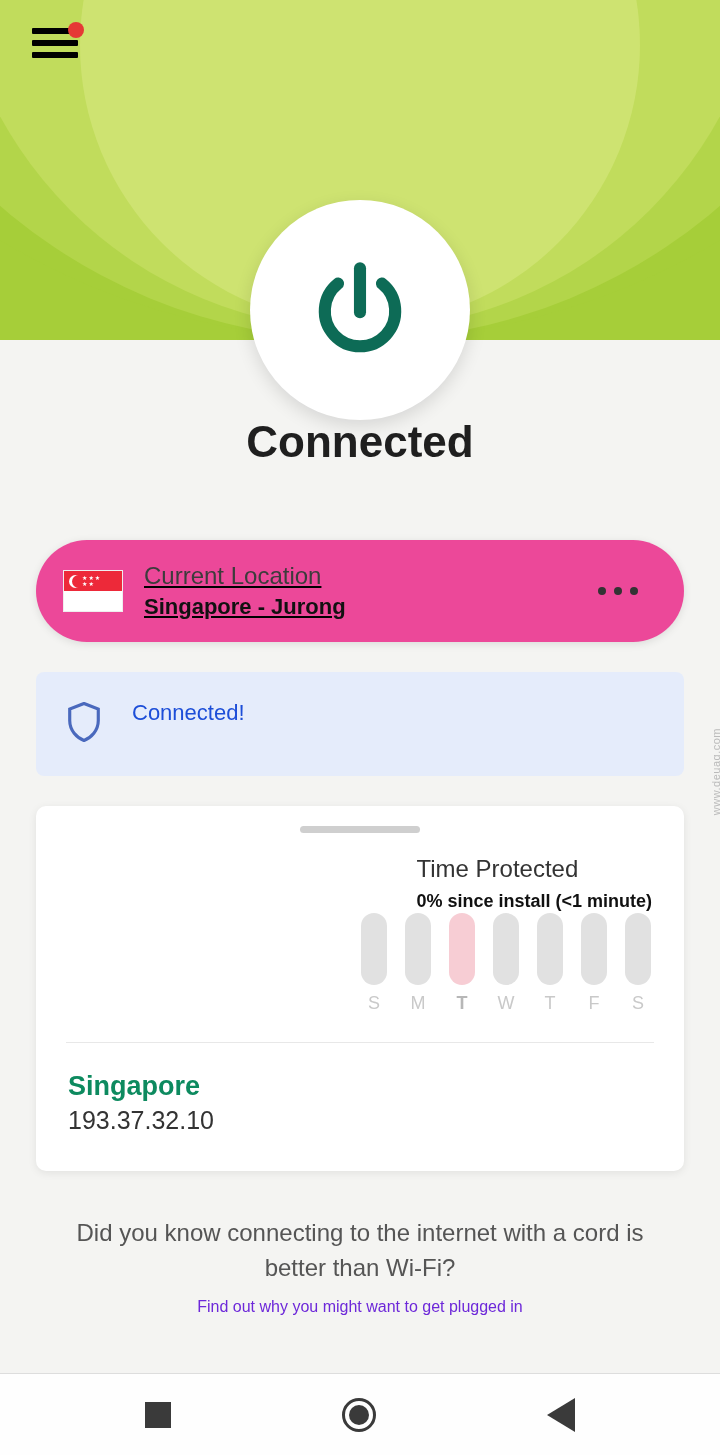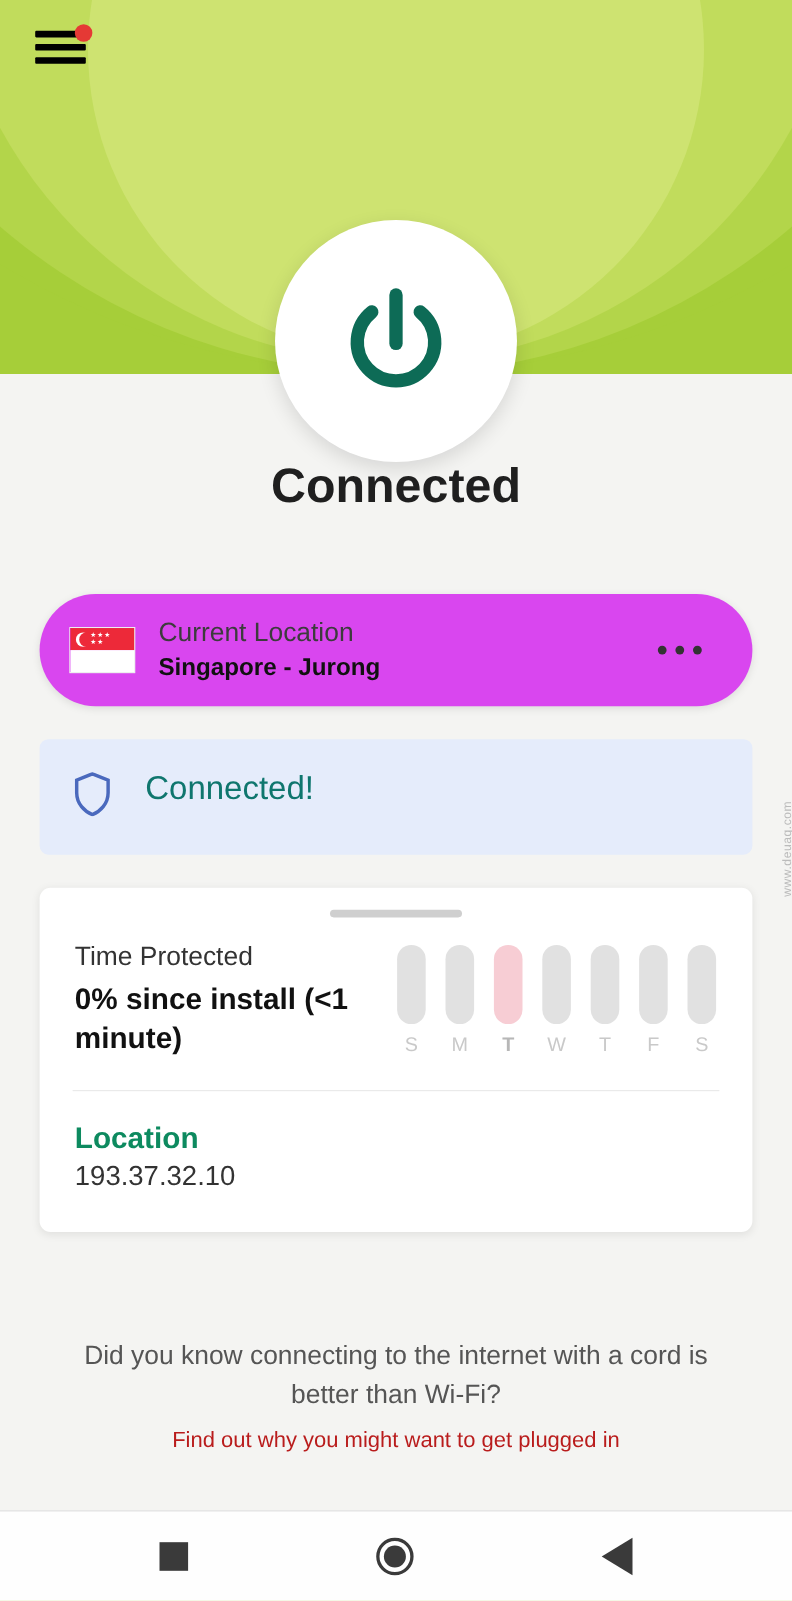--- a/index.html
+++ b/index.html
@@ -24,63 +24,63 @@
   .power-wrap { position: absolute; top: 200px; left: 50%; transform: translateX(-50%); width: 220px; height: 220px; background: #fff; border-radius: 50%; box-shadow: 0 6px 18px rgba(0,0,0,0.12); display: flex; align-items: center; justify-content: center; cursor: pointer; }
   .power-wrap svg { width: 110px; height: 110px; }
 
   
   .status-label { position: absolute; top: 417px; width: 100%; text-align: center; font-size: 44px; font-weight: 700; color: #1f1f1f; }
 
   
   .content { position: absolute; top: 540px; left: 0; right: 0; padding: 0 36px; }
 
   
-  .loc-card { background: #d946ef; border-radius: 60px; padding: 22px 36px 22px 28px; display: flex; align-items: center; box-shadow: 0 2px 8px rgba(0,0,0,0.10); cursor: pointer; }
+  .loc-card { background: #ec4899; border-radius: 60px; padding: 22px 36px 22px 28px; display: flex; align-items: center; box-shadow: 0 2px 8px rgba(0,0,0,0.10); cursor: pointer; text-decoration: underline; }
   .flag { width: 58px; height: 40px; margin-right: 22px; position: relative; box-shadow: 0 0 0 1px #eee; }
   .flag .top { position:absolute; top:0; left:0; right:0; height:50%; background:#ED2939; }
   .flag .bot { position:absolute; bottom:0; left:0; right:0; height:50%; background:#fff; }
   .flag .cres { position:absolute; top:4px; left:5px; width:13px; height:13px; border-radius:50%; background:#fff; }
   .flag .cres2 { position:absolute; top:4px; left:8px; width:13px; height:13px; border-radius:50%; background:#ED2939; }
   .flag .stars { position:absolute; top:4px; left:18px; color:#fff; font-size:6px; line-height:6px; letter-spacing:1px; }
   .loc-text { flex: 1; }
   .loc-label { font-size: 24px; color: #3c3c3c; margin-bottom: 4px; }
   .loc-value { font-size: 22px; font-weight: 700; color: #111; }
   .dots { display: flex; gap: 8px; padding: 10px; }
   .dots span { width: 8px; height: 8px; background: #333; border-radius: 50%; }
 
   
   .banner { margin-top: 30px; background: #e5ecfb; border-radius: 8px; padding: 28px 30px 30px 30px; display: flex; }
   .banner-icon { width: 40px; margin-right: 26px; margin-top: 2px; }
   .banner-icon svg { width: 36px; height: 40px; }
-  .banner-title { font-size: 30px; color: #0f766e; margin-bottom: 10px; }
+  .banner-title { font-size: 22px; color: #1d4ed8; margin-bottom: 10px; }
   .banner-sub { font-size: 26px; color: #4a69bd; }
 
   
   .stats { margin-top: 30px; background: #fff; border-radius: 10px; box-shadow: 0 2px 8px rgba(0,0,0,0.08); padding: 20px 32px 36px 32px; }
   .drag-handle { width: 120px; height: 7px; background: #cfcfcf; border-radius: 4px; margin: 0 auto 22px auto; }
-  .stats-row { display: flex; justify-content: space-between; align-items: center; }
+  .stats-row { display: flex; justify-content: space-between; align-items: flex-end; flex-direction: column; }
   .stats-left { flex: 1; }
   .stats-label { font-size: 24px; color: #333; margin-bottom: 6px; }
-  .stats-value { font-size: 27px; font-weight: 700; color: #111; line-height: 1.35; }
+  .stats-value { font-size: 18px; font-weight: 700; color: #111; line-height: 1.35; }
   .week { display: flex; gap: 16px; align-items: flex-end; }
   .day { display: flex; flex-direction: column; align-items: center; width: 28px; }
   .day .bar { width: 26px; height: 72px; background: #e1e1e1; border-radius: 13px; }
   .day .bar.hl { background: #f7cdd4; }
   .day .lbl { font-size: 18px; color: #c9c9c9; margin-top: 8px; }
   .day .lbl.hl { color: #b7b7b7; font-weight: 600; }
   .divider { height: 1px; background: #e8e8e8; margin: 28px -2px; }
   .ip-row { display: flex; justify-content: space-between; align-items: flex-start; }
   .ip-left { flex: 1; padding-right: 18px; }
   .ip-country { font-size: 27px; font-weight: 700; color: #0d8a5f; }
   .ip-addr { font-size: 25px; color: #333; margin-top: 4px; }
 
   
   .tip { position: absolute; top: 1216px; left: 0; right: 0; padding: 0 48px; text-align: center; }
   .tip-q { font-size: 24px; color: #555; line-height: 1.45; }
-  .tip-link { font-size: 20px; color: #b91c1c; margin-top: 12px; }
+  .tip-link { font-size: 16px; color: #6d28d9; margin-top: 12px; }
 
   
   .navbar { position: absolute; bottom: 0; left: 0; right: 0; height: 82px; background: #fefefe; border-top: 1px solid #ddd; display: flex; align-items: center; justify-content: space-around; padding: 0 60px; }
   .nav-sq { width: 26px; height: 26px; background: #3a3a3a; }
   .nav-circ { width: 34px; height: 34px; border: 3px solid #3a3a3a; border-radius: 50%; position: relative; }
   .nav-circ::after { content:''; position:absolute; top:4px; left:4px; right:4px; bottom:4px; background:#3a3a3a; border-radius:50%; }
   .nav-tri { width: 0; height: 0; border-top: 17px solid transparent; border-bottom: 17px solid transparent; border-right: 28px solid #3a3a3a; }
 
   .watermark { position: absolute; right: 4px; top: 50%; transform: translateY(-50%) rotate(-90deg); transform-origin: right center; font-size: 11px; color: #bbb; letter-spacing: 0.5px; }
 </style>
@@ -181,21 +181,21 @@
               <div class="bar"></div>
               <div class="lbl">S</div>
             </div>
           </div>
       </div>
 
       <div class="divider"></div>
 
       <div class="ip-row">
         <div>
-          <div class="ip-country">Location</div>
+          <div class="ip-country">Singapore</div>
           <div class="ip-addr">193.37.32.10</div>
         </div>
       </div>
     </div>
 
   </div>
 
   <div class="tip">
     <div class="tip-q">Did you know connecting to the internet with a cord is better than Wi-Fi?</div>
     <div class="tip-link">Find out why you might want to get plugged in</div>

